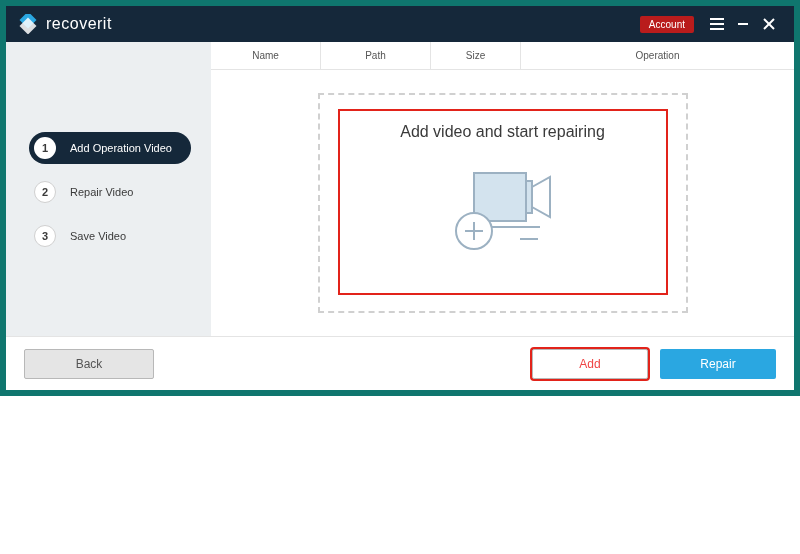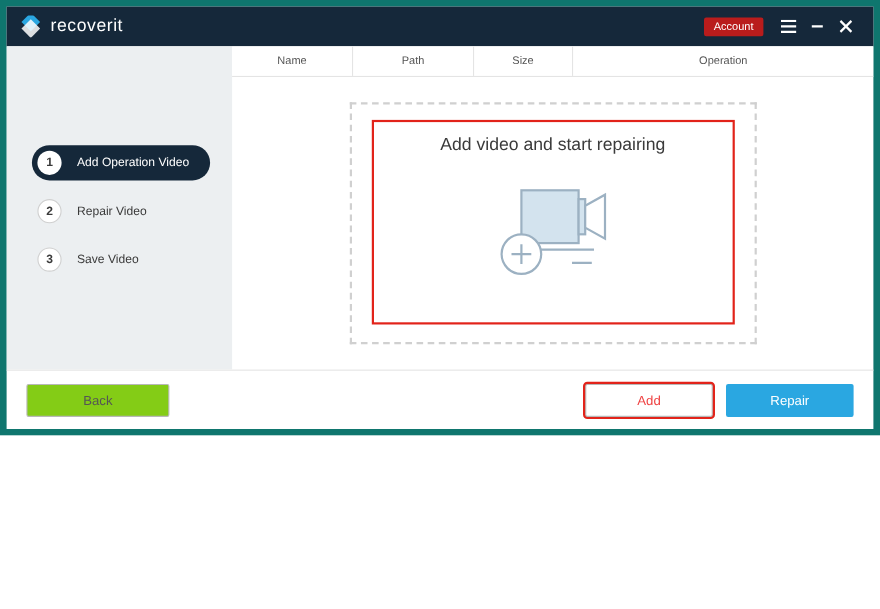--- a/index.html
+++ b/index.html
@@ -35,21 +35,21 @@
   .th.op { flex: 1; border-right: none; }
 
   .drop-area { flex: 1; display: flex; align-items: center; justify-content: center; }
   .drop-box { width: 370px; height: 220px; border: 2px dashed #d0d0d0; display: flex; flex-direction: column; align-items: center; padding-top: 28px; position: relative; }
   .highlight-box { position: absolute; top: 14px; left: 18px; right: 18px; height: 186px; border: 2px solid #e2231a; pointer-events: none; }
   .drop-title { font-size: 16px; color: #3a3a3a; margin-bottom: 18px; }
 
   
   .footer { height: 54px; border-top: 1px solid #e4e4e4; display: flex; align-items: center; padding: 0 18px; }
   .btn { height: 30px; display: flex; align-items: center; justify-content: center; font-size: 12px; border-radius: 2px; cursor: pointer; }
-  .btn-back { width: 130px; border: 1px solid #b8b8b8; color: #555; background: #84cc16; }
+  .btn-back { width: 130px; border: 1px solid #b8b8b8; color: #555; background: #e5e5e5; }
   .footer-spacer { flex: 1; }
   .btn-add { width: 116px; border: 1px solid #b8b8b8; color: #ef4444; background: #fff; margin-right: 12px; box-shadow: 0 0 0 2px #e2231a; }
   .btn-repair { width: 116px; background: #2aa7e1; color: #fff; }
 </style>
 </head>
 <body>
 
 <div class="window">
 
   <div class="titlebar">

